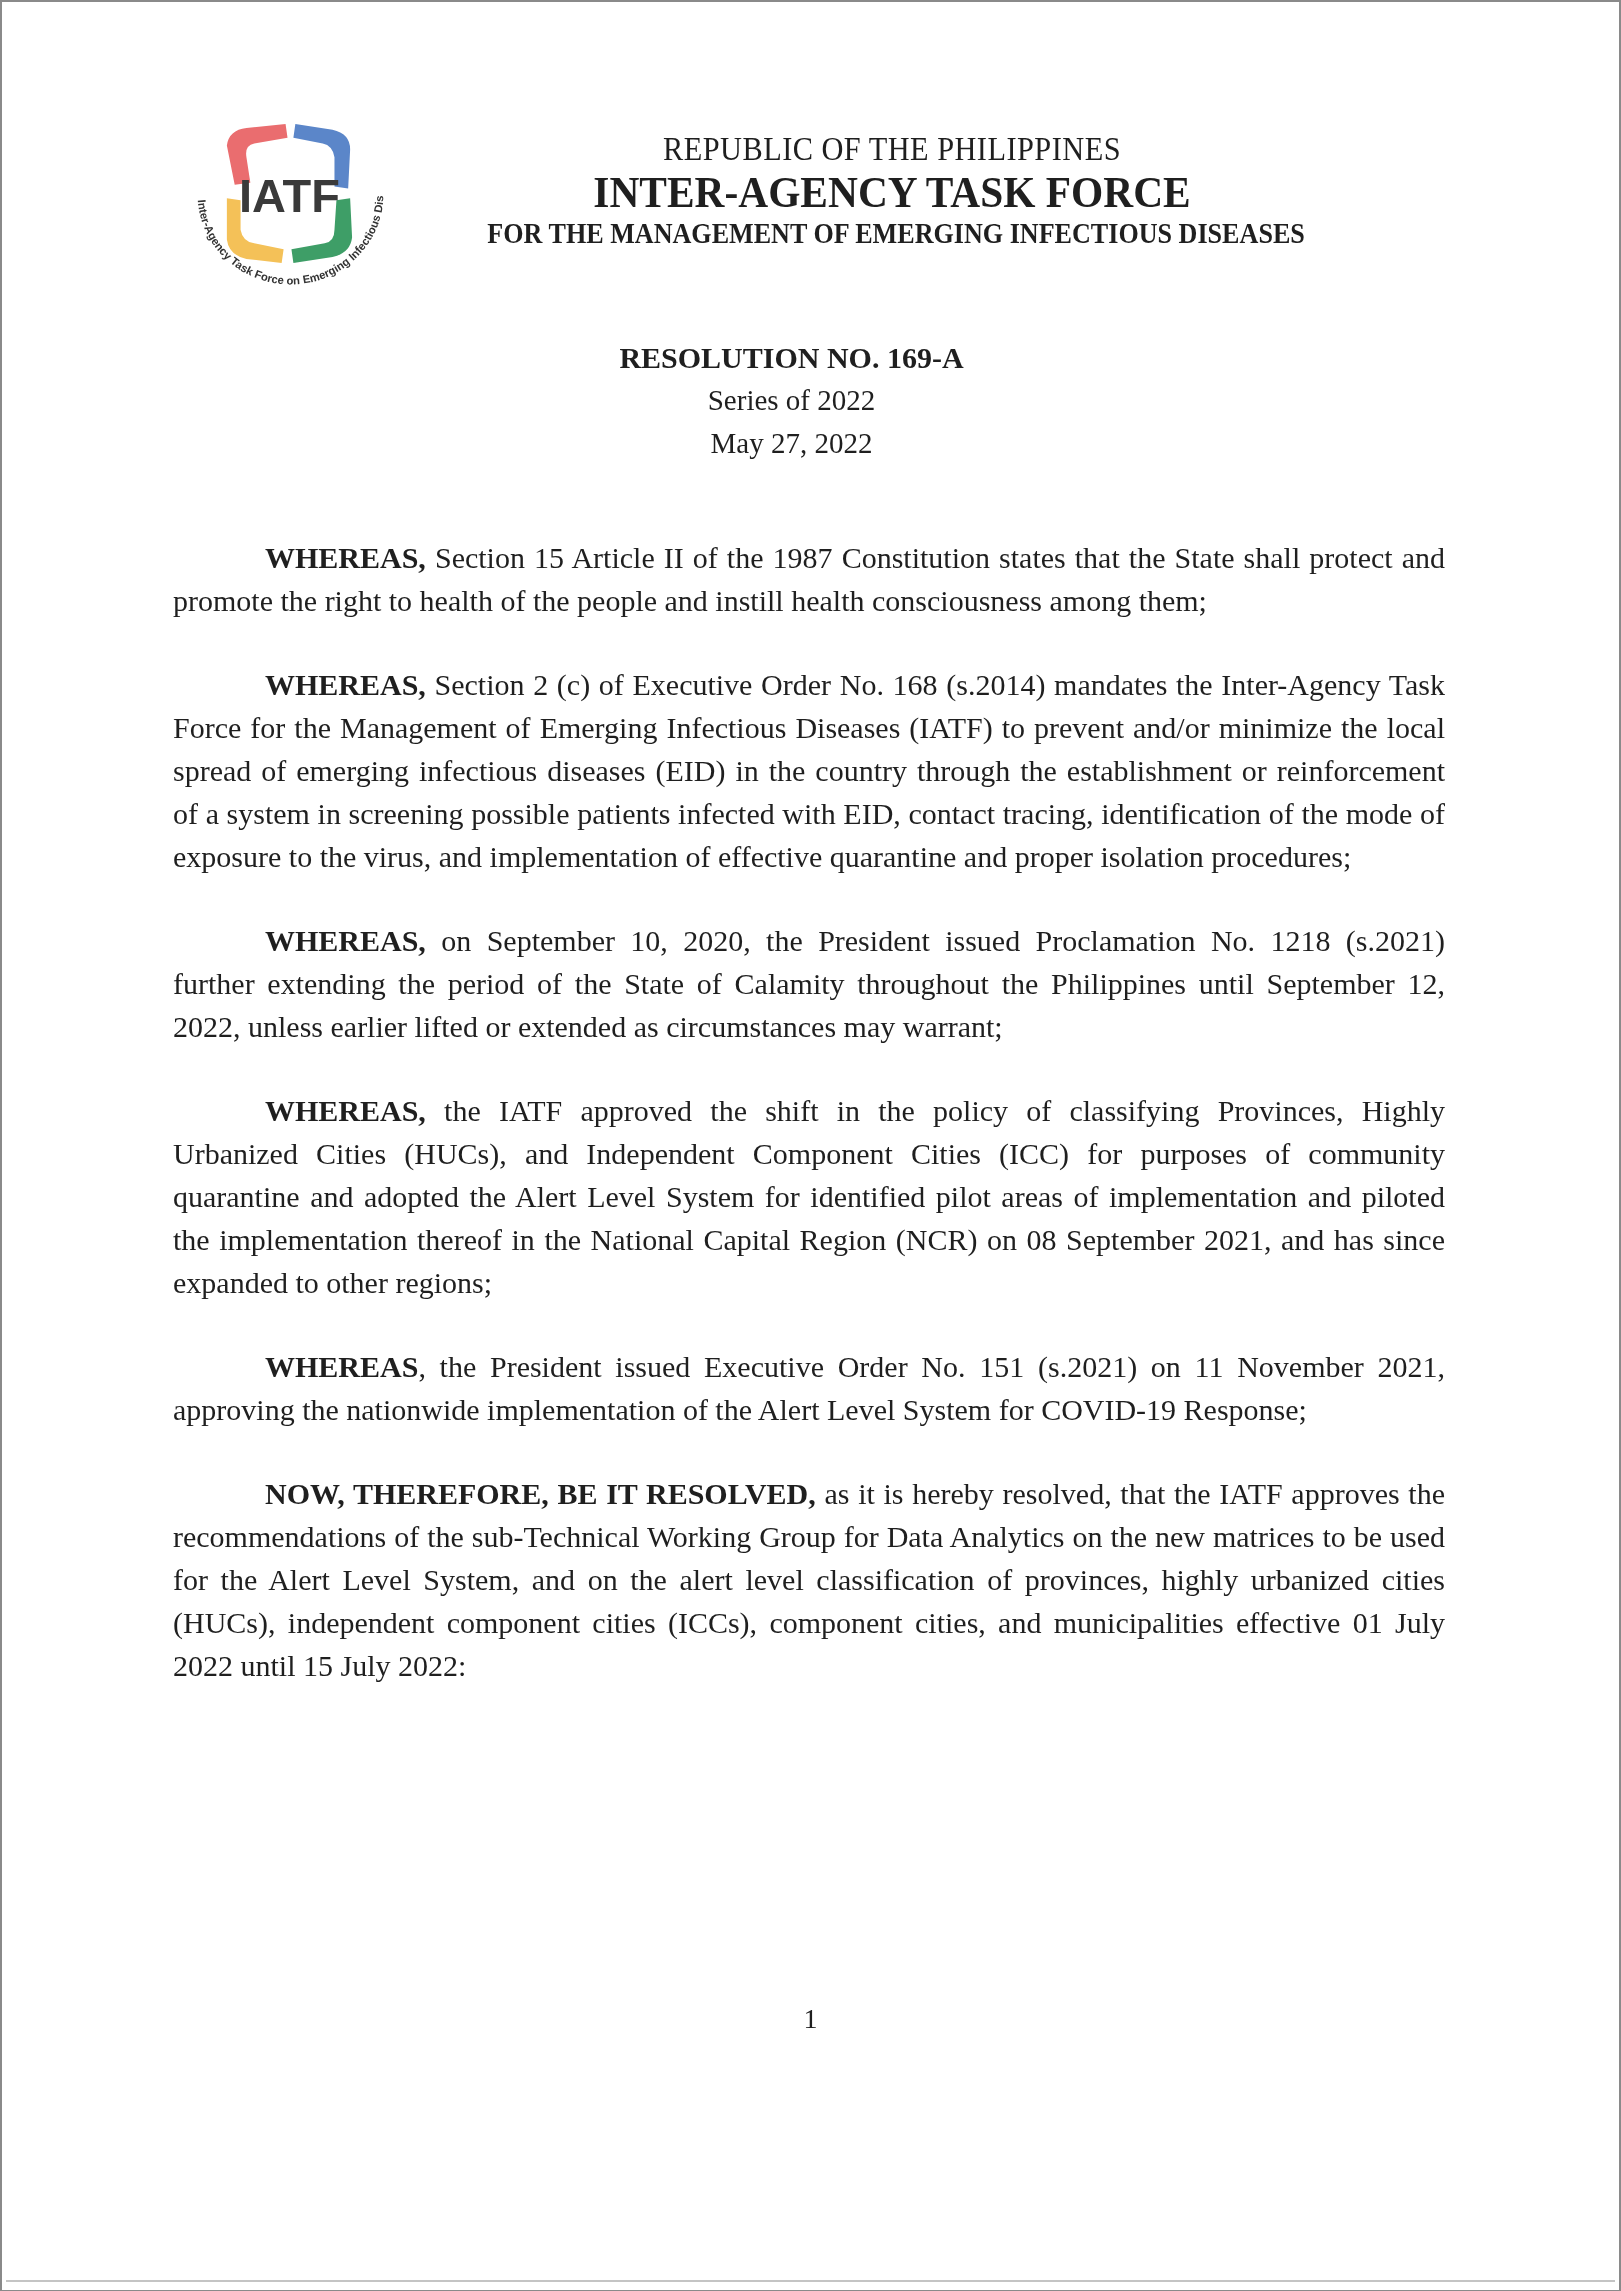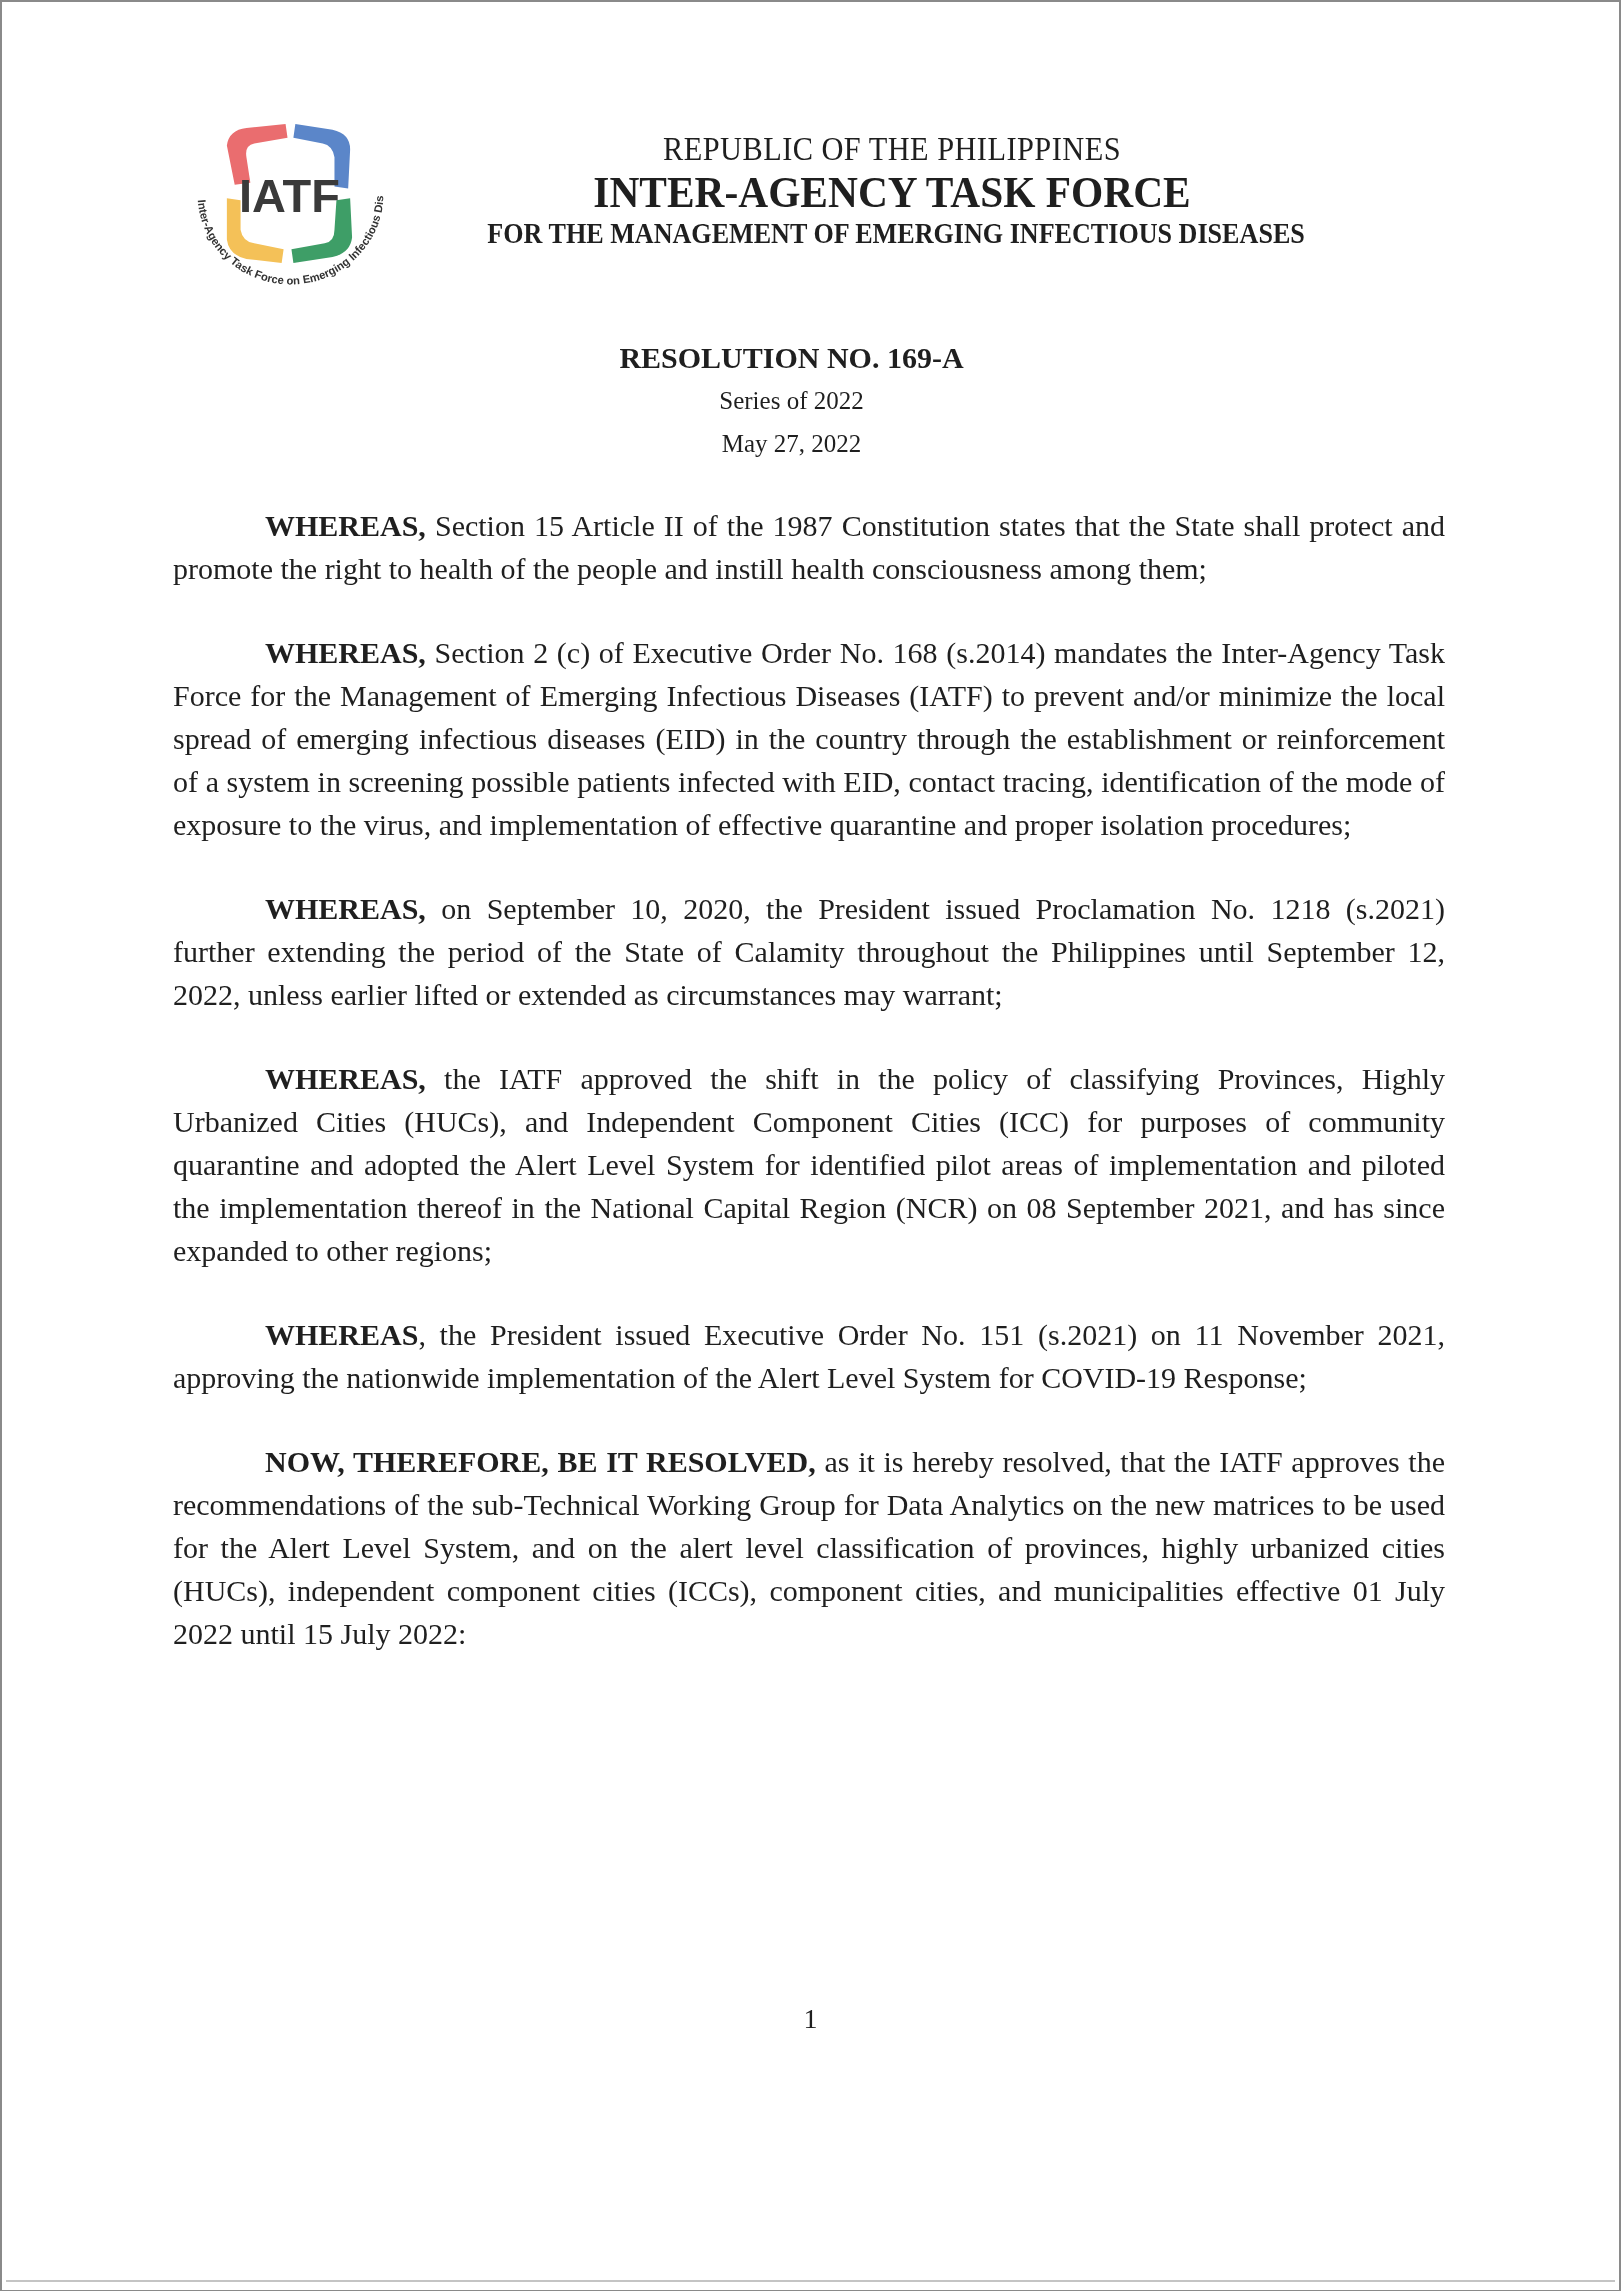--- a/index.html
+++ b/index.html
@@ -23,23 +23,23 @@
     line-height: 1;
   }
   .header .l1 { font-size: 33px; letter-spacing: 0.5px; display:block; transform: scaleX(0.92); }
   .header .l2 { font-size: 45px; font-weight: bold; display:block; margin-top: 3.9px; transform: scaleX(0.92); }
   .header .l3 { font-size: 29px; font-weight: bold; display:block; margin-top: 3.9px; transform: scaleX(0.9); margin-left: 7.8px;}
   .res-block {
     position: absolute; left: 0; width: 1583px; top: 336px; text-align: center;
     line-height: 43px;
   }
   .res-title { font-size: 30px; font-weight: bold; display: block; }
-  .res-line { font-size: 25px; display: block; font-family: Liberation Serif, serif; }
+  .res-line { font-size: 29px; display: block; font-family: Liberation Serif, serif; }
   .body-text {
-    position: absolute; left: 173px; width: 1272px; top: 504px;
+    position: absolute; left: 173px; width: 1272px; top: 536px;
     font-size: 30px; line-height: 43px; text-align: justify;
   }
   .para { margin: 0 0 41px 0; text-indent: 92px; }
   .para .kw { font-weight: bold; }
   .page-number {
     position: absolute; left: 0; width: 1621px; top: 2003px; text-align: center;
     font-size: 28px;
   }
 </style>
 </head>

